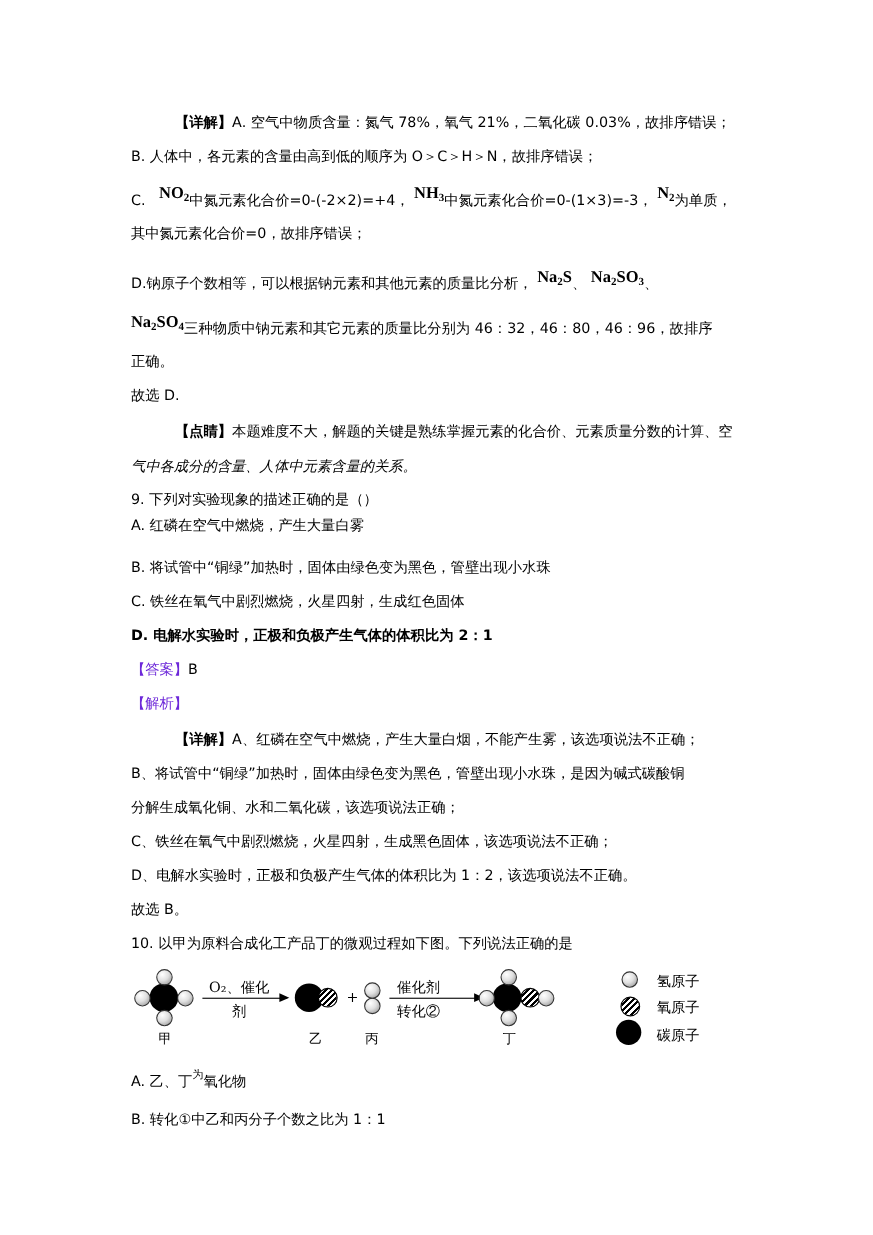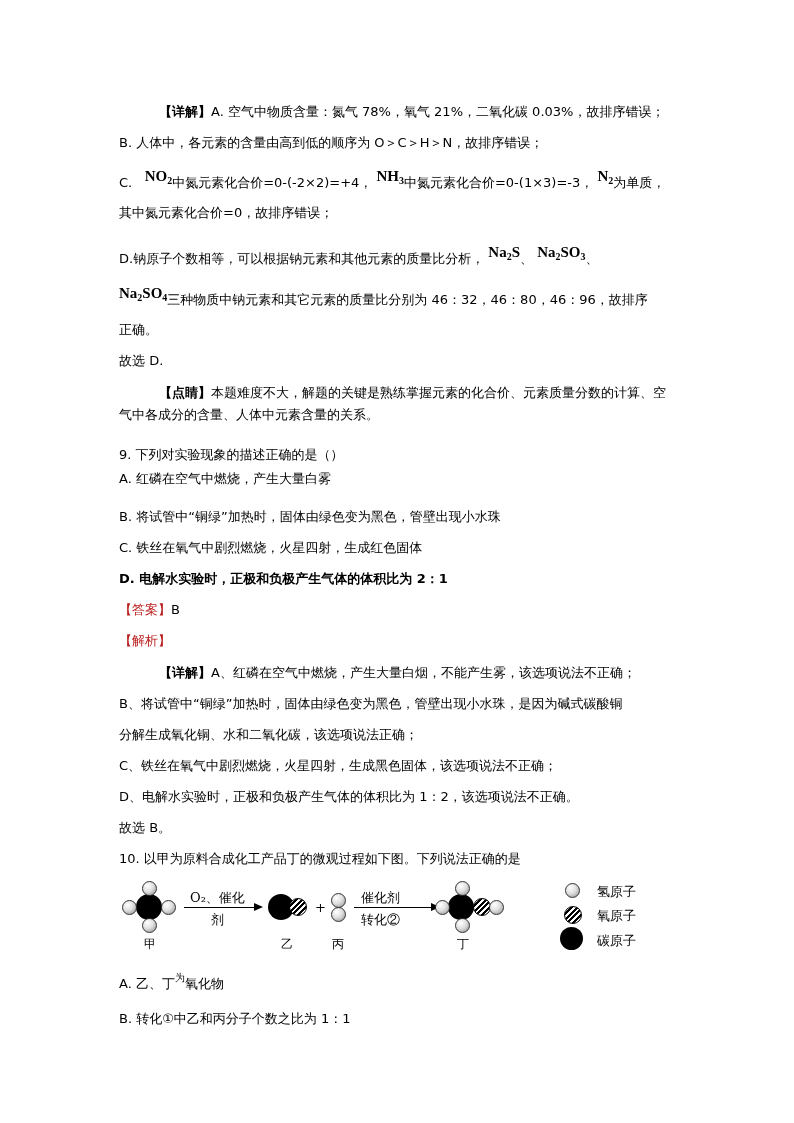--- a/index.html
+++ b/index.html
@@ -6,21 +6,21 @@
   body {
     width: 794px; height: 1123px; position: relative; overflow: hidden;
     font-family: "DejaVu Sans", "Liberation Sans", sans-serif;
     color: #000; font-size: 13px;
   }
   .line {
     position: absolute; left: 119px; white-space: nowrap;
     font-size: 13px; line-height: 18px;
   }
   .bracket { font-weight: bold; margin-left: 40px; }
-  .blue { color: #b91c1c; }
+  .blue { color: #6d28d9; }
   .formula {
     font-family: "Liberation Serif", "DejaVu Serif", serif;
     font-weight: bold; font-size: 15px; position: relative;
   }
   .formula sub { font-size: 10px; vertical-align: -3px; }
   .raise { position: relative; top: -6px; }
   .sup-small { font-size: 10px; position: relative; top: -7px; }
 
   
   .diagram { position: absolute; left: 119px; top: 880px; width: 540px; height: 75px; }
@@ -65,21 +65,21 @@
   <span class="formula raise"><span>Na</span><sub>2</sub><span>SO</span><sub>3</sub></span><span>、</span>
 </div>
 <div class="line" style="top:290px; left:119px;">
   <span class="formula raise"><span>Na</span><sub>2</sub><span>SO</span><sub>4</sub></span><span>三种物质中钠元素和其它元素的质量比分别为 46：32，46：80，46：96，故排序</span>
 </div>
 <div class="line" style="top:321px;">正确。</div>
 <div class="line" style="top:352px;">故选 D.</div>
 <div class="line" style="top:384px;">
   <span class="bracket">【点睛】</span><span>本题难度不大，解题的关键是熟练掌握元素的化合价、元素质量分数的计算、空</span>
 </div>
-<div class="line" style="top:406px;">气中各成分的含量、人体中元素含量的关系。</div>
+<div class="line" style="top:416px;font-style:italic;">气中各成分的含量、人体中元素含量的关系。</div>
 
 <div class="line" style="top:446px;">9. 下列对实验现象的描述正确的是（）</div>
 <div class="line" style="top:470px;text-align:right;">A. 红磷在空气中燃烧，产生大量白雾</div>
 <div class="line" style="top:508px;">B. 将试管中“铜绿”加热时，固体由绿色变为黑色，管壁出现小水珠</div>
 <div class="line" style="top:539px;">C. 铁丝在氧气中剧烈燃烧，火星四射，生成红色固体</div>
 <div class="line" style="top:570px;font-weight:bold;">D. 电解水实验时，正极和负极产生气体的体积比为 2：1</div>
 <div class="line" style="top:601px;">
   <span class="blue">【答案】</span><span>B</span>
 </div>
 <div class="line blue" style="top:632px;">【解析】</div>

